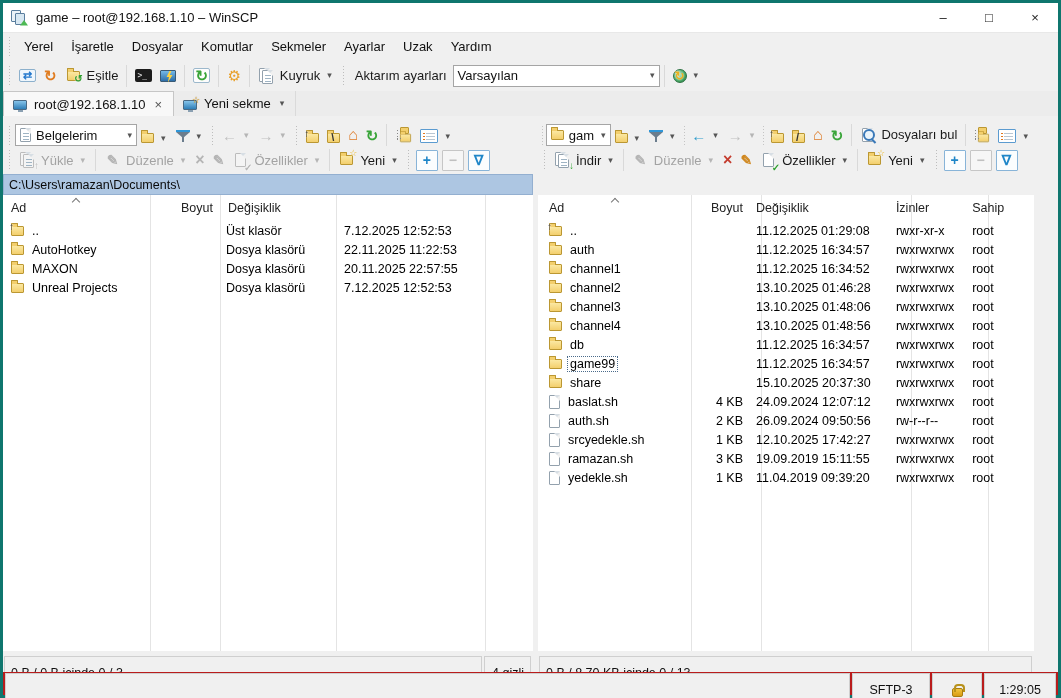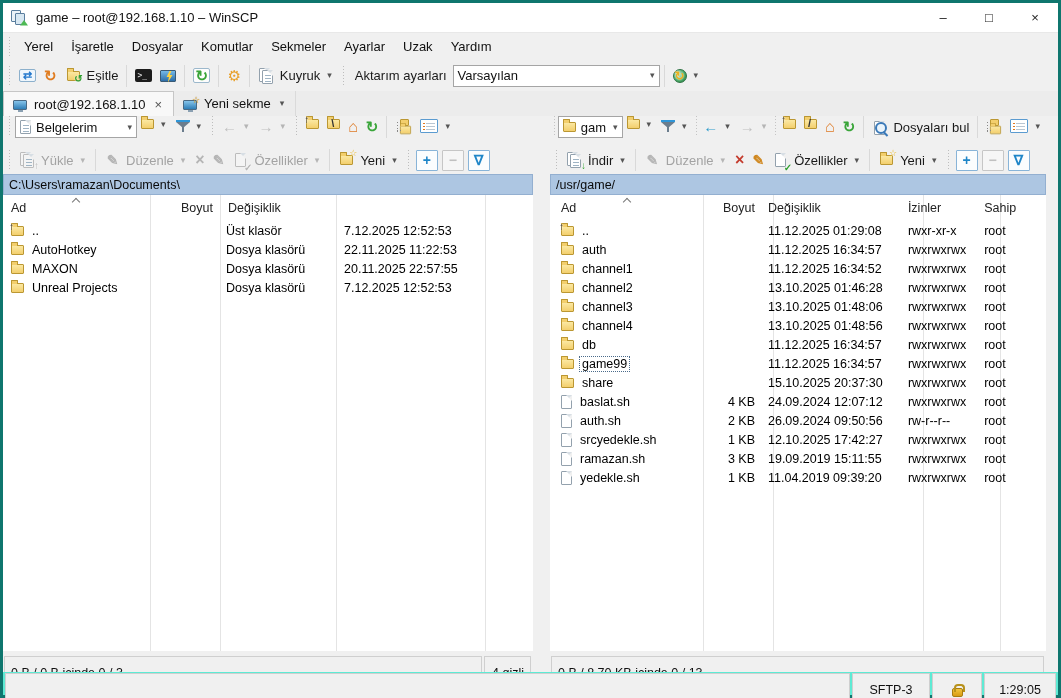--- a/index.html
+++ b/index.html
@@ -99,22 +99,22 @@
 
   
   .tabbar{position:absolute;top:88px;left:0;right:0;height:25px;background:#ececec;display:flex;align-items:stretch}
   .tab{display:flex;align-items:center;gap:7px;padding:0 9px;border-right:1px solid #dadada}
   .tab.active{background:#f8f8f8;border:1px solid #c6c6c6;border-bottom:none}
   .tabclose{color:#555;font-size:13px;padding:0 2px}
 
   
   .panel{position:absolute;top:113px;height:562px;background:#f0f0f0}
   #panelL{left:0;width:530px}
-  #panelR{left:547px;width:496px}
-  .nav{height:30px;display:flex;align-items:flex-start;padding-left:1px;overflow:hidden}
+  #panelR{left:535px;width:496px}
+  .nav{height:30px;display:flex;align-items:flex-end;padding-left:1px;overflow:hidden}
   .cmd{height:28px;display:flex;align-items:center;padding-left:1px;overflow:hidden}
   .pathbar{height:21px;background:#adc6e2;border:1px solid #93afd0;display:flex;align-items:center;padding-left:5px;font-size:12.5px;color:#0a0a0a}
   .listwrap{position:absolute;top:79px;left:0;right:0;height:456px;background:#fff;overflow:hidden}
   .vline{position:absolute;top:0;bottom:0;width:1px;background:#e4e4e4}
   .hrow{position:relative;display:flex;height:26px;align-items:center;color:#222;font-size:12.5px}
   .chev{position:absolute;top:4px;width:6px;height:6px;border-left:1px solid #777;border-top:1px solid #777;transform:rotate(45deg)}
   .rows{position:absolute;top:26px;left:0;right:0}
   .row{display:flex;height:19px;align-items:center;font-size:12.5px;color:#000}
   .cell{overflow:hidden;white-space:nowrap;display:flex;align-items:center;height:100%}
   .cname{gap:6px}
@@ -130,21 +130,21 @@
   .csR{width:70px;justify-content:flex-end;padding-right:8px}
   .cmR{width:150px;padding-left:5px}
   .cpR{width:77px;padding-left:2px}
   .coR{width:70px;padding-left:5px}
 
   .pstatus{position:absolute;bottom:0;left:0;right:0;height:23px;display:flex;gap:2px;padding:1px 2px 2px 1px}
   .scell{border:1px solid #cfcfcf;display:flex;align-items:center;padding:16px 6px;font-size:12.5px;background:#f0f0f0;color:#111}
   .sgrow{flex:1}
 
   
-  .statusbar{position:absolute;left:0;right:0;bottom:0;height:23px;background:#5eead4;display:flex;gap:2px;padding:1px 2px 2px 2px}
+  .statusbar{position:absolute;left:0;right:0;bottom:0;height:23px;background:#b91c1c;display:flex;gap:2px;padding:1px 2px 2px 2px}
   .statusbar .scell{justify-content:center}
   .sb-main{flex:1}
   .sb-proto{width:78px}
   .sb-lock{width:50px}
   .sb-time{width:72px}
 </style>
 </head>
 <body>
 
 <div class="app">
@@ -525,23 +525,20 @@
           </span>
         <span class="tlabel">Yeni</span>
         <span class="car">▾</span>
       </span>
       <span class="grip"></span>
       <span class="sqbtn">+</span>
       <span class="sqbtn disb">−</span>
       <span class="sqbtn">∇</span>
     </div>
 
-    <div class="pathbar">
-      <span>/usr/game/</span>
-    </div>
 
     <div class="listwrap">
       <span class="vline" style="left:153px"></span>
       <span class="vline" style="left:223px"></span>
       <span class="vline" style="left:373px"></span>
       <span class="vline" style="left:450px"></span>
       <div class="hrow">
         <span class="chev" style="left:74px"></span>
         <div class="cell cnR">Ad</div>
         <div class="cell csR">Boyut</div>

